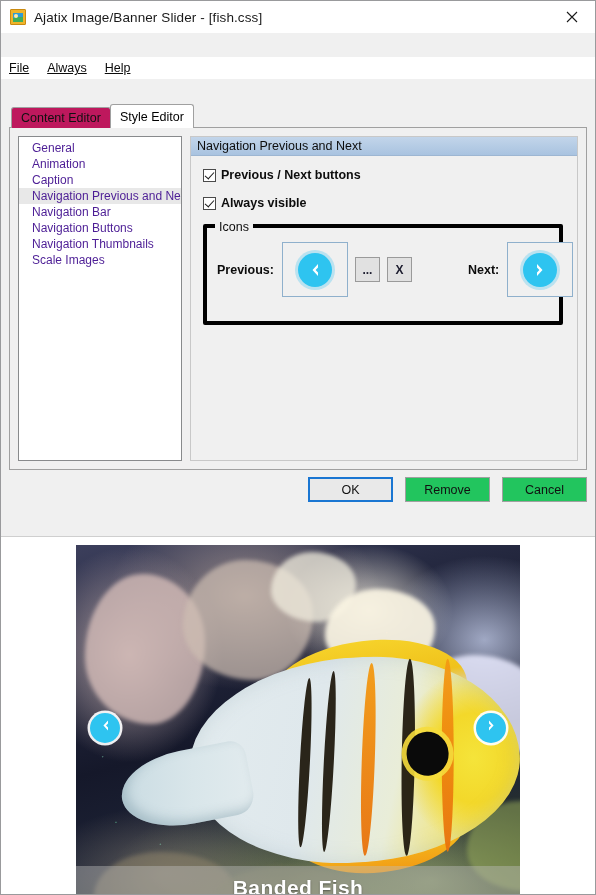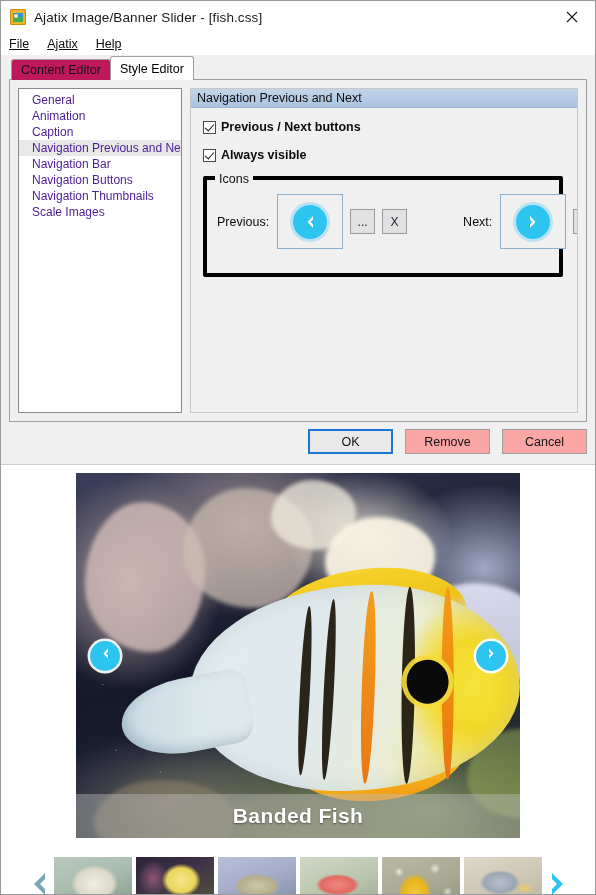--- a/index.html
+++ b/index.html
@@ -12,20 +12,21 @@
     -webkit-font-smoothing: antialiased;
   }
 
   #app {
     width: 596px; height: 895px;
     position: relative;
     background: #f0f0f0;
     border: 1px solid #999a9c;
     display: flex;
     flex-direction: column;
+    gap: 24px;
   }
 
   
   .titlebar {
     height: 32px;
     background: #ffffff;
     display: flex;
     align-items: center;
     flex: 0 0 auto;
     position: relative;
@@ -218,20 +219,21 @@
   .groupbox-title {
     position: absolute;
     top: -8px; left: 8px;
     background: #f0f0f0;
     padding: 0 4px;
     font-size: 12.5px;
     color: #0d0d0d;
   }
   .icon-rows {
     display: flex;
+    font-weight: bold;
   }
   .icon-group {
     display: flex;
     align-items: center;
   }
   .icon-group .lbl {
     font-size: 12.5px;
     color: #0d0d0d;
     margin-right: 8px;
     white-space: nowrap;
@@ -271,21 +273,21 @@
     position: absolute;
     right: 8px;
     bottom: 10px;
     display: flex;
     gap: 12px;
   }
   .dlgbtn {
     width: 85px; height: 25px;
     font-size: 12.5px;
     color: #111;
-    background: #fca5a5;
+    background: #22c55e;
     border: 1px solid #a0a0a0;
     display: flex; align-items: center; justify-content: center;
     white-space: nowrap;
   }
   .dlgbtn.default {
     border: 2px solid #1a76d2;
     background: #e9e9e9;
   }
 
   
@@ -508,21 +510,21 @@
       <span>
         <svg width="12" height="12" viewBox="0 0 12 12">
             <path d="M1 1 L11 11 M11 1 L1 11" stroke="#1a1a1a" stroke-width="1.1" fill="none"></path>
           </svg>
       </span>
     </div>
   </div>
 
   <div class="menubar">
     <div class="menu-item"><u>File</u></div>
-    <div class="menu-item"><u>Ajatix</u></div>
+    <div class="menu-item"><u>Always</u></div>
     <div class="menu-item"><u>Help</u></div>
   </div>
 
   <div class="dialog">
 
     <div class="tabstrip">
       <div class="tab">
           <span>Content Editor</span>
         </div>
       <div class="tab active">

